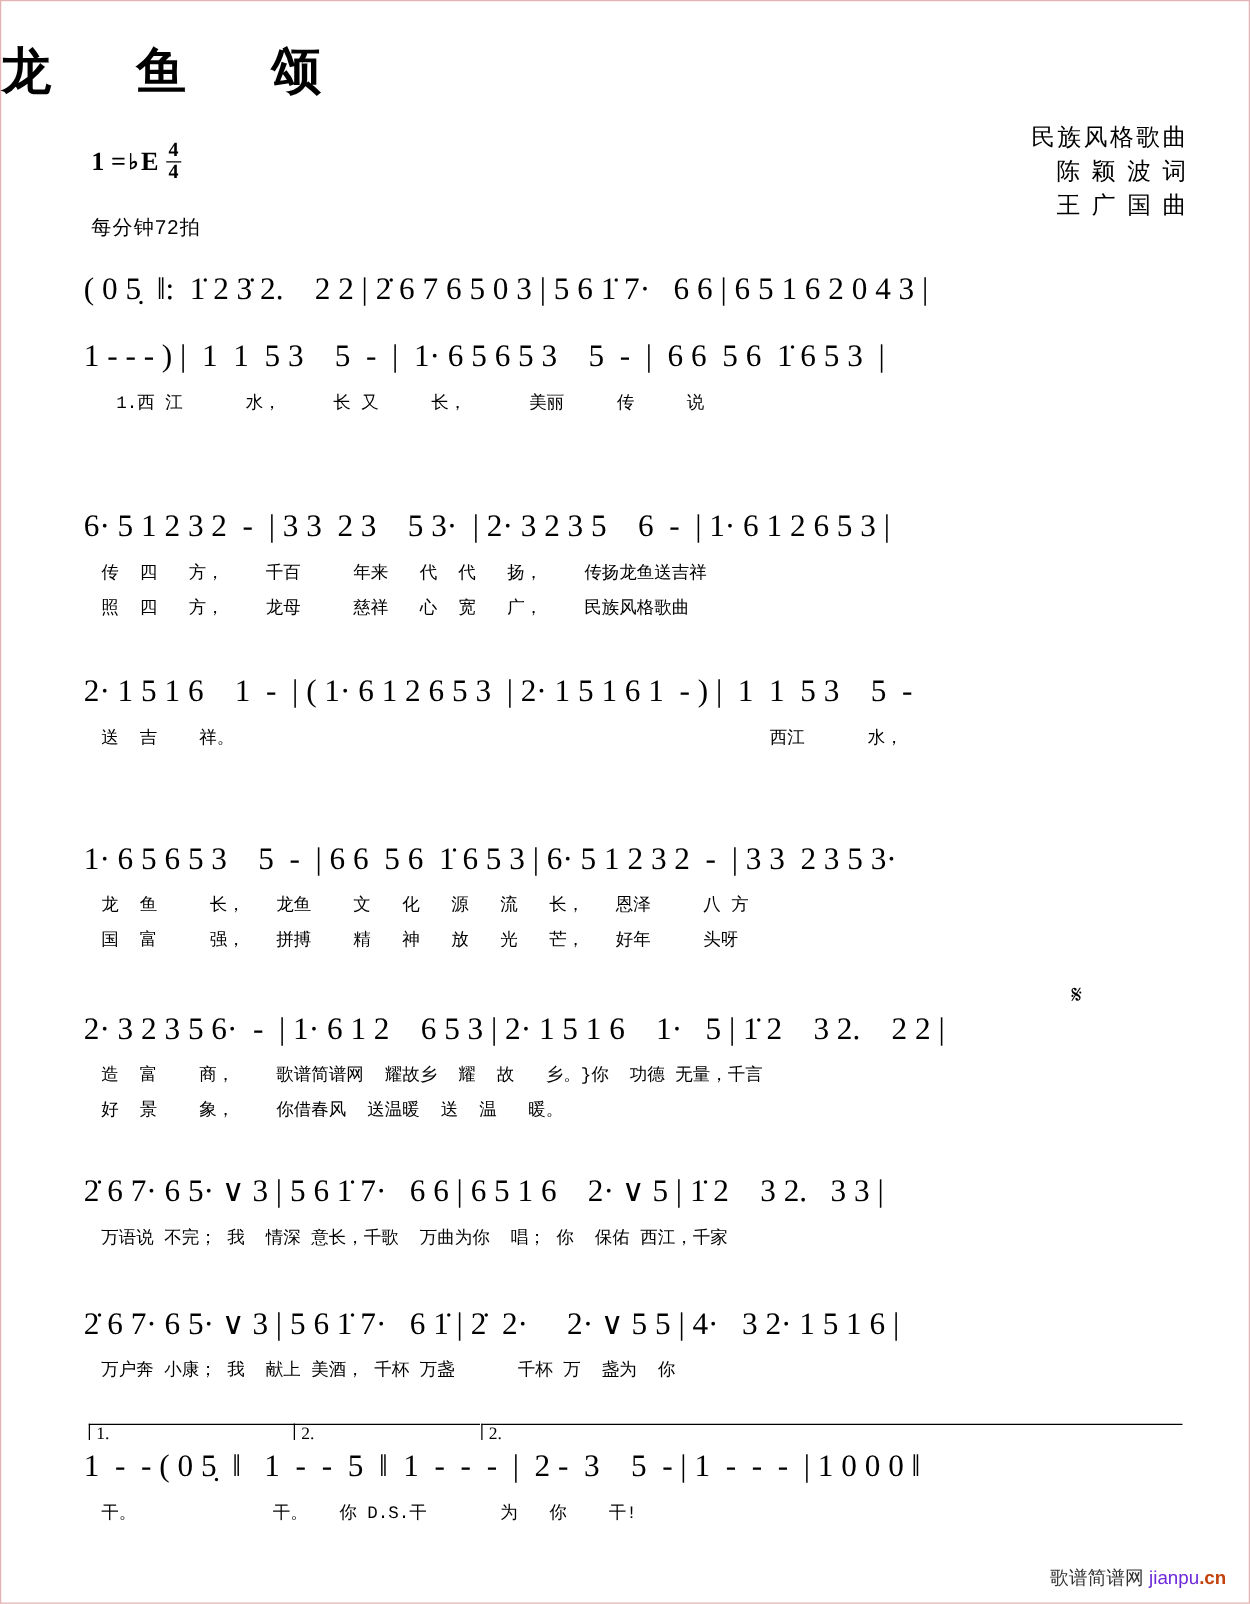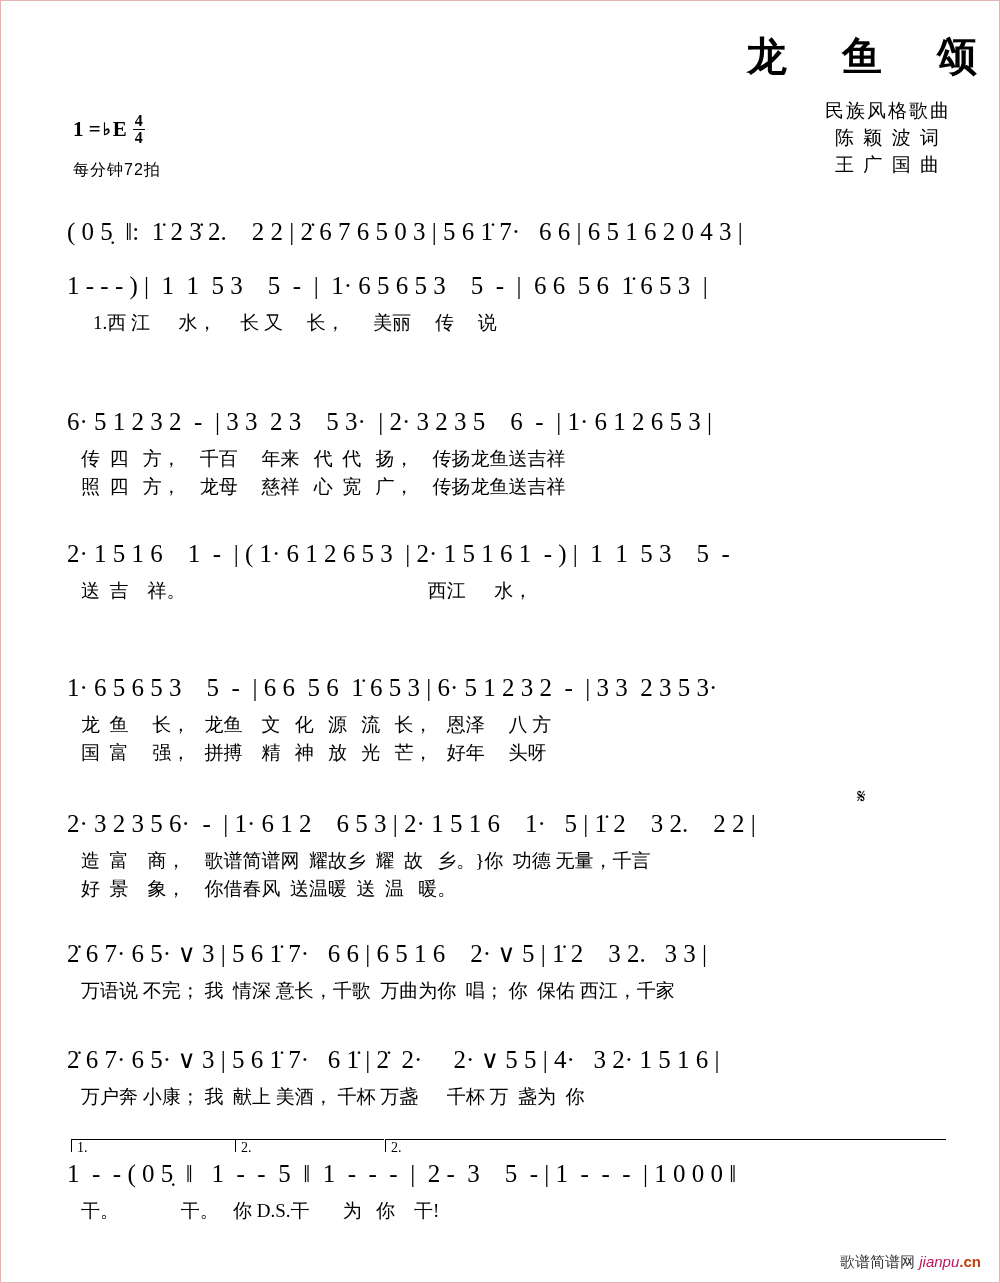--- a/index.html
+++ b/index.html
@@ -11,78 +11,78 @@
     position:relative;
     overflow:hidden;
   }
   .page{
     position:relative;
     width:1000px;height:1283px;
     border:1px solid #e5b3b3;
     box-sizing:border-box;
   }
   .title{
-    text-align:right;
-    font-family:Liberation Sans, sans-serif;
+    text-align:left;
+    font-family:Liberation Mono, monospace;
     font-weight:bold;
     font-size:40px;
     letter-spacing:22px;
     margin-top:28px;
   }
   .credits{
     position:absolute;
     right:48px;top:96px;
     text-align:right;
     font-size:19px;
     line-height:27px;
     font-family:"Liberation Sans", sans-serif;
   }
-  .credits div{white-space:nowrap;letter-spacing:2px;text-align:center;}
+  .credits div{white-space:nowrap;letter-spacing:2px;}
   .keyblock{
     position:absolute;
     left:72px;top:112px;
     font-size:20px;
     font-family:"Liberation Serif", serif;
   }
   .keyline{display:flex;align-items:center;gap:2px;font-weight:bold;font-size:21px;}
   .keyline .flat{font-size:17px;vertical-align:super;}
   .frac{display:inline-block;text-align:center;line-height:1.0;font-size:16px;vertical-align:middle;margin-left:4px;}
   .frac .num{display:block;border-bottom:1.6px solid #000;padding:0 2px;}
   .frac .den{display:block;padding:0 2px;}
-  .tempo{font-size:16px;margin-top:14px;letter-spacing:1px;font-family:"Liberation Sans", sans-serif;}
+  .tempo{font-size:16px;margin-top:26px;letter-spacing:1px;font-family:"Liberation Sans", sans-serif;}
 
   .staff{
     position:absolute;
     left:66px;
     width:880px;
   }
   .notes{
     font-size:25px;
     font-family:"Liberation Serif", serif;
     white-space:pre;
     letter-spacing:0px;
     height:46px;
     line-height:46px;
   }
   .lyric{
-    font-size:19px;
-    font-family:Liberation Serif, serif;
+    font-size:14px;
+    font-family:Liberation Mono, monospace;
     white-space:pre;
     height:28px;
     line-height:28px;
     letter-spacing:0px;
   }
   .watermark{
     position:absolute;
     right:18px;bottom:10px;
     font-size:15px;
     font-family:"Liberation Sans", sans-serif;
     color:#333;
   }
-  .watermark .blue{color:#be185d;font-style:italic;}
+  .watermark .blue{color:#6d28d9;}
   .watermark .red{color:#c2410c;font-weight:bold;}
   .repeatbox{
     position:absolute;
     border-top:1.6px solid #000;
     border-left:1.6px solid #000;
     height:12px;
   }
   .volta-label{
     position:absolute;
     font-size:14px;
@@ -124,21 +124,21 @@
   </div>
 
   <div class="staff" style="top:262px">
     <div class="notes">1 - - - ) |  1  1  5 3    5  -  |  1· 6 5 6 5 3    5  -  |  6 6  5 6  1̇ 6 5 3  |</div>
     <div class="lyric" style="padding-left:26px">1.西 江      水，     长 又     长，      美丽     传     说</div>
   </div>
 
   <div class="staff" style="top:398px">
     <div class="notes">6· 5 1 2 3 2  -  | 3 3  2 3    5 3·  | 2· 3 2 3 5    6  -  | 1· 6 1 2 6 5 3 |</div>
     <div class="lyric" style="padding-left:14px">传  四   方，    千百     年来   代  代   扬，    传扬龙鱼送吉祥</div>
-    <div class="lyric" style="padding-left:14px">照  四   方，    龙母     慈祥   心  宽   广，    传扬龙鱼送吉祥</div>
+    <div class="lyric" style="padding-left:14px">照  四   方，    龙母     慈祥   心  宽   广，    民族风格歌曲</div>
   </div>
 
   <div class="staff" style="top:530px">
     <div class="notes">2· 1 5 1 6    1  -  | ( 1· 6 1 2 6 5 3  | 2· 1 5 1 6 1  - ) |  1  1  5 3    5  -</div>
     <div class="lyric" style="padding-left:14px">送  吉    祥。                                                   西江      水，</div>
   </div>
 
   <div class="staff" style="top:664px">
     <div class="notes">1· 6 5 6 5 3    5  -  | 6 6  5 6  1̇ 6 5 3 | 6· 5 1 2 3 2  -  | 3 3  2 3 5 3·</div>
     <div class="lyric" style="padding-left:14px">龙  鱼     长，   龙鱼    文   化   源   流   长，   恩泽     八 方</div>

